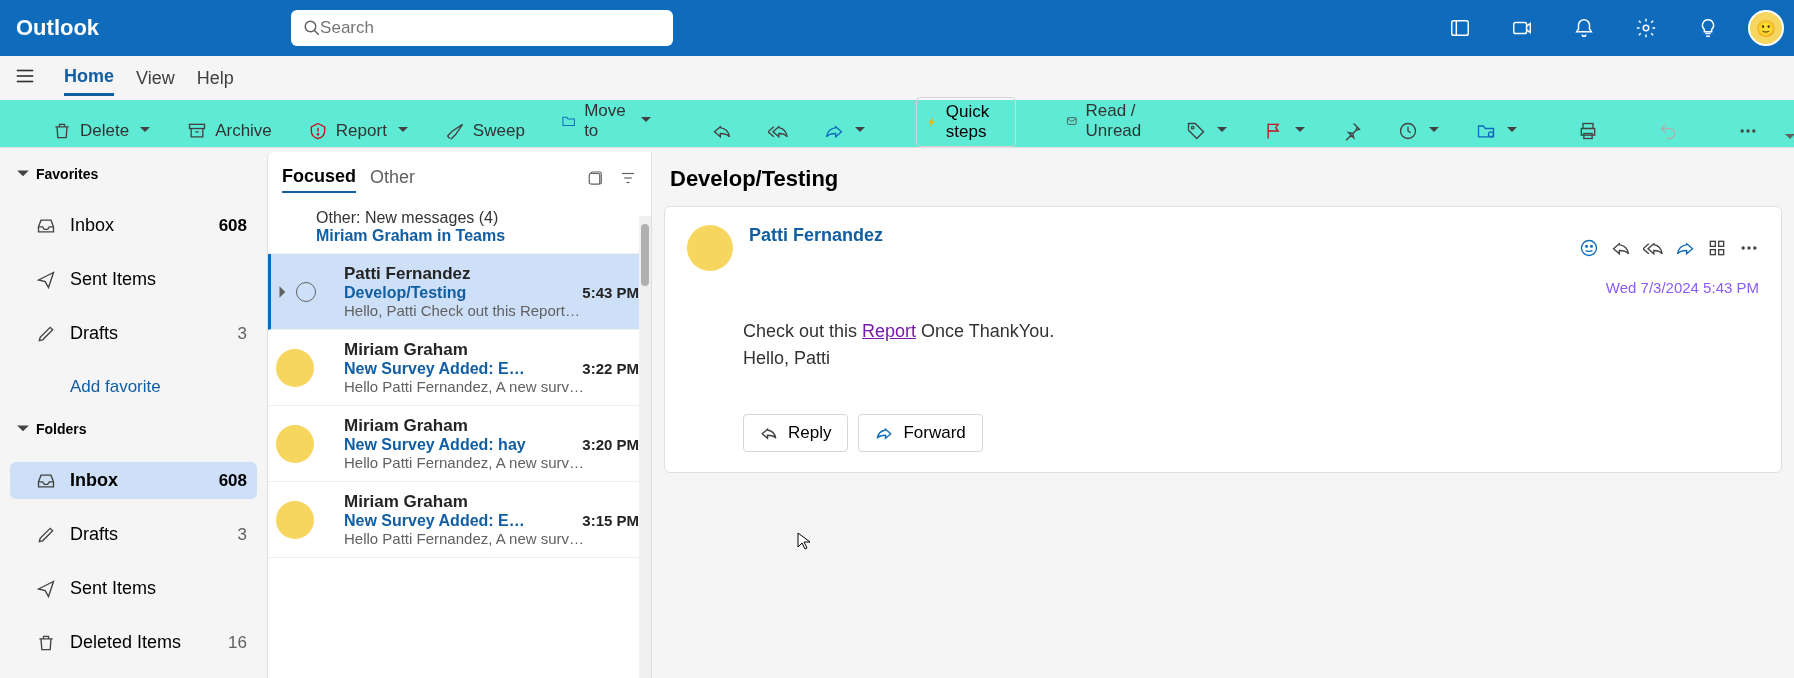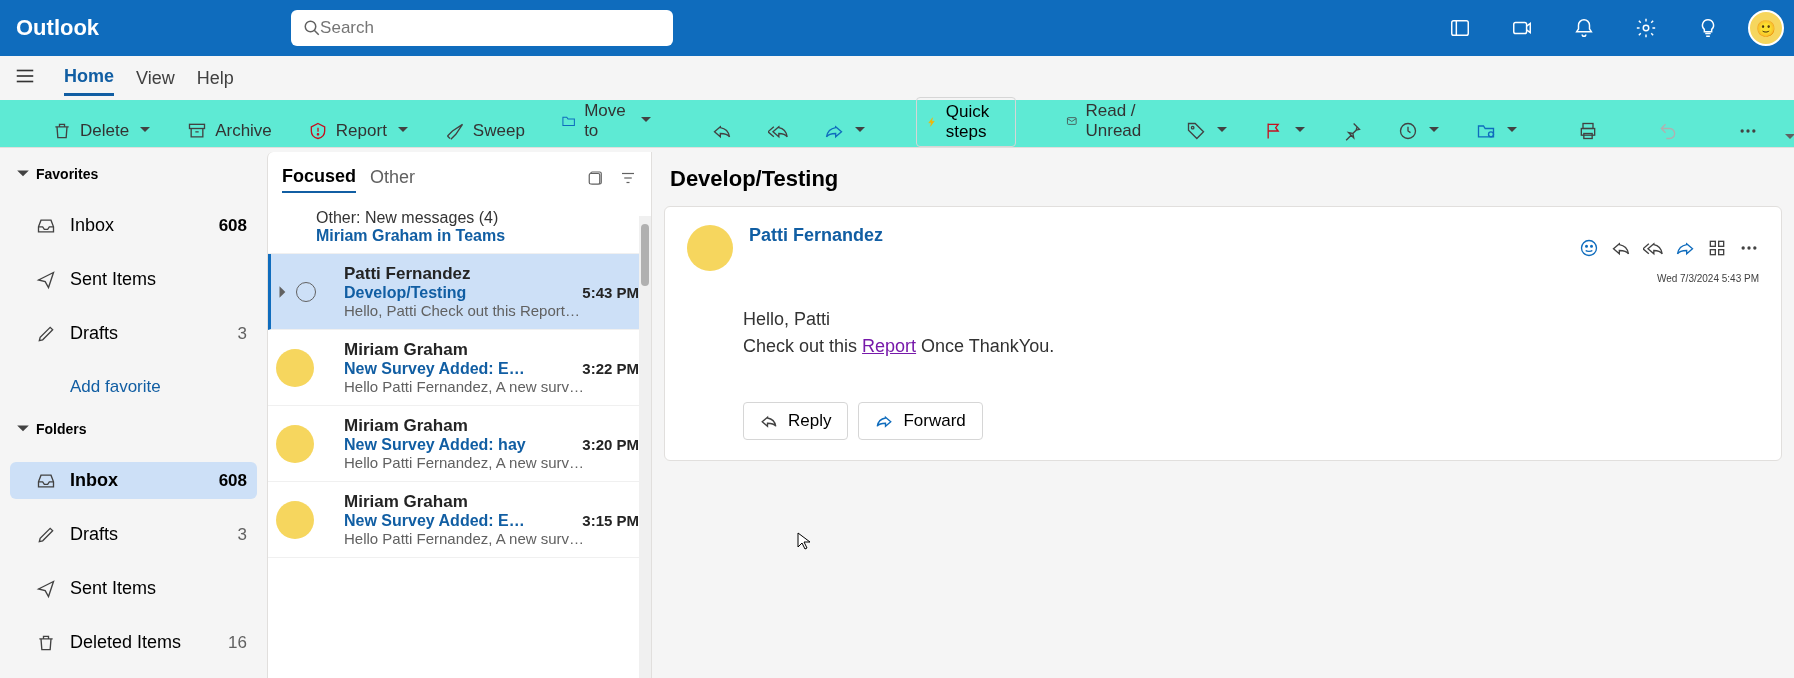--- a/index.html
+++ b/index.html
@@ -86,21 +86,21 @@
 .rp-card { background: #fff; border: 1px solid var(--border); border-radius: 6px; padding: 18px 22px 20px 22px; }
 .rp-head { display: flex; gap: 16px; }
 .rp-head .av { width: 46px; height: 46px; border-radius: 50%; background: #f6d65e; }
 .rp-head .who { flex: 1; }
 .rp-head .sender { font-size: 18px; color: var(--accent); font-weight: 600; }
 .rp-head .to { font-size: 16px; color: #333; }
 .rp-head .to .lbl { color: #616161; margin-right: 6px; }
 .rp-actions { display: flex; gap: 12px; align-items: center; }
 .rp-actions svg { width: 20px; height: 20px; fill: none; stroke: #424242; stroke-width: 1.6; cursor: pointer; }
 .rp-actions svg.smile { stroke: var(--blue); }
-.rp-date { text-align: right; font-size: 10px; color: #404040; margin-top: 2px; }
+.rp-date { text-align: right; font-size: 15px; color: #8b5cf6; margin-top: 8px; }
 .rp-body { padding: 22px 0 12px 56px; font-size: 18px; color: #333; line-height: 1.5; }
 .rp-body a { color: #7719aa; text-decoration: underline; }
 .rp-btns { display: flex; gap: 10px; padding-left: 56px; margin-top: 30px; }
 .rp-btn { display: flex; align-items: center; gap: 10px; border: 1px solid #d6d6d6; border-radius: 4px; padding: 8px 16px; font-size: 17px; cursor: pointer; background: #fff; }
 .rp-btn svg { width: 18px; height: 18px; fill: none; stroke: #424242; stroke-width: 1.8; }
 
 .cursor { position: absolute; left: 797px; top: 532px; width: 14px; height: 18px; }
 .cursor svg { width: 14px; height: 18px; fill: #fff; stroke: #000; stroke-width: 1; }
 </style>
 </head>
@@ -516,22 +516,22 @@
             </svg>
           <svg viewBox="0 0 24 24" style="fill:#424242;stroke:none">
               <circle cx="5" cy="12" r="2"></circle>
               <circle cx="12" cy="12" r="2"></circle>
               <circle cx="19" cy="12" r="2"></circle>
             </svg>
         </div>
       </div>
       <div class="rp-date">Wed 7/3/2024 5:43 PM</div>
       <div class="rp-body">
+        <div><span>Check out this </span><a href="#">Report</a><span> Once ThankYou.</span></div>
         <div>Hello, Patti</div>
-        <div><span>Check out this </span><a href="#">Report</a><span> Once ThankYou.</span></div>
       </div>
       <div class="rp-btns">
         <div class="rp-btn">
           <svg viewBox="0 0 24 24">
               <path d="M10 7L3 13l7 6v-4c5 0 9 1 11 4-1-6-5-10-11-11V7z"></path>
             </svg>
           <span>Reply</span>
         </div>
         <div class="rp-btn">
           <svg viewBox="0 0 24 24" style="stroke:#0f6cbd">

